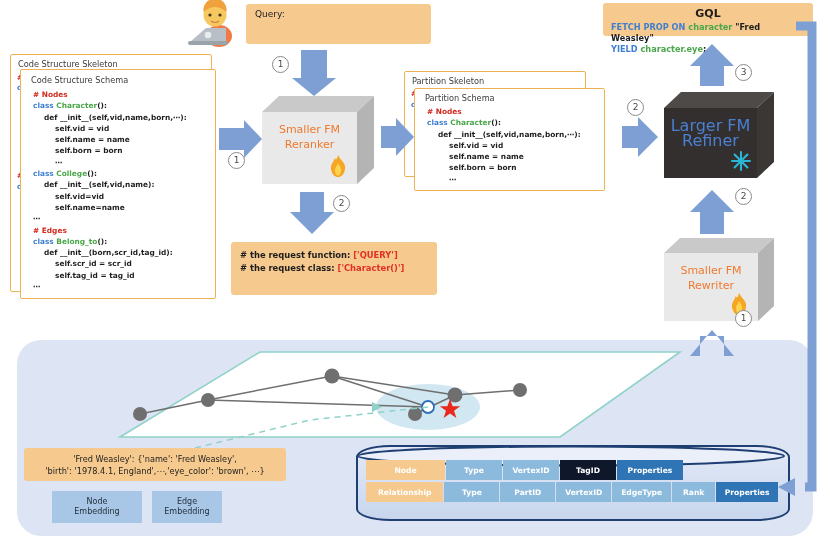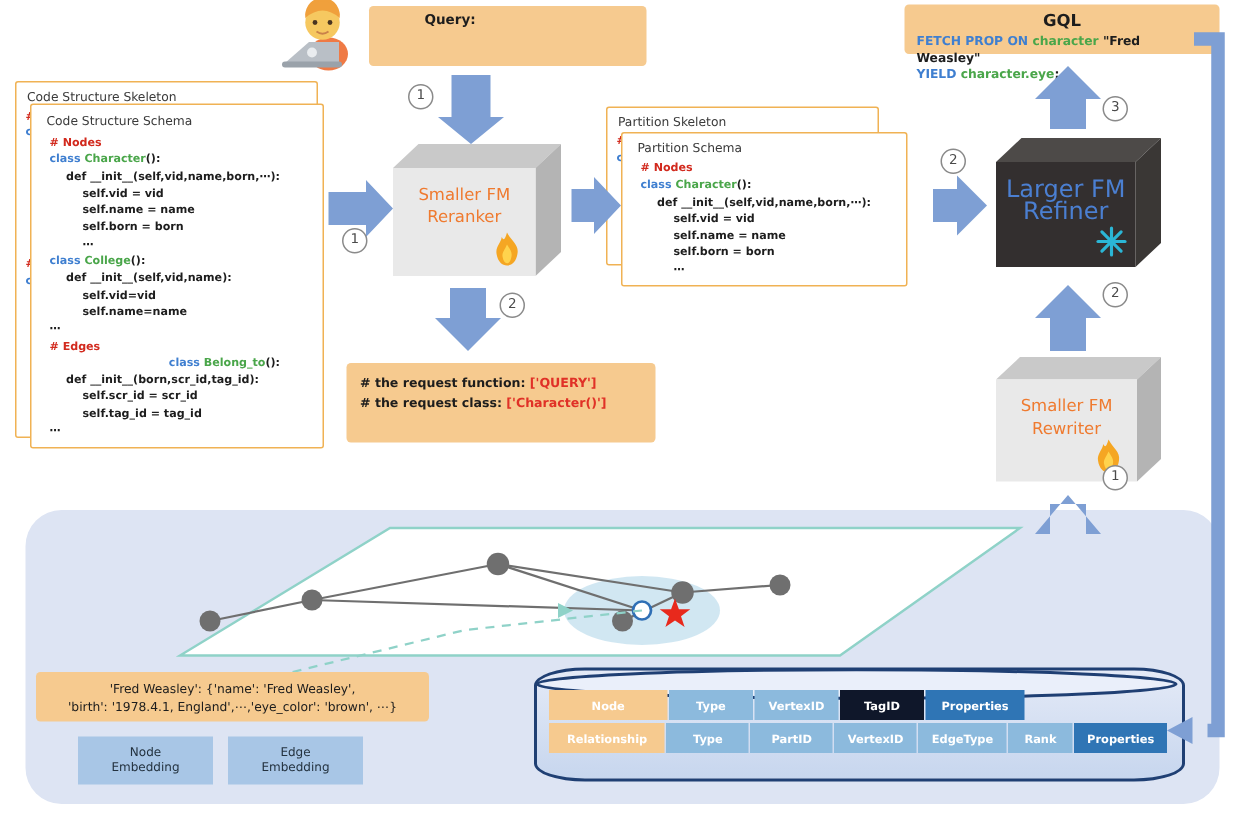--- a/index.html
+++ b/index.html
@@ -68,21 +68,21 @@
   <div>'Fred Weasley': {'name': 'Fred Weasley',</div>
   <div>'birth': '1978.4.1, England',⋯,'eye_color': 'brown', ⋯}</div>
 </div>
 
 <div class="abs emb" style="left:52px;top:491px;width:90px;height:32px;">
   <div>
     <div>Node</div>
     <div>Embedding</div>
   </div>
 </div>
-<div class="abs emb" style="left:152px;top:491px;width:90px;height:32px;">
+<div class="abs emb" style="left:152px;top:491px;width:70px;height:32px;">
   <div>
     <div>Edge</div>
     <div>Embedding</div>
   </div>
 </div>
 
 <div class="abs" style="left:356px;top:445px;width:430px;height:72px;
             background:linear-gradient(180deg,#e4eaf7 0%,#c7d6ee 100%);
             border:2px solid #1f3f73;border-radius:34px/12px;"></div>
 <svg class="abs" style="left:356px;top:445px;width:430px;height:24px;">
@@ -115,21 +115,21 @@
   <path d="M17.5,10 q11.5,-10 23,0 q0,-11 -11.5,-11 q-11.5,0 -11.5,11 z" fill="#f0a03c"></path>
   <circle cx="24" cy="13" r="1.6" fill="#4a3520"></circle>
   <circle cx="34" cy="13" r="1.6" fill="#4a3520"></circle>
   <path d="M25,19 q4,3 8,0" stroke="#c9824a" stroke-width="1.2" fill="none"></path>
   <polygon points="4,40 20,26 40,26 40,40" fill="#b9bfc6"></polygon>
   <rect x="2" y="39" width="40" height="4" rx="2" fill="#9aa2aa"></rect>
   <circle cx="22" cy="33" r="3.3" fill="#e9ecef"></circle>
 </svg>
 
 <div class="abs orange" style="left:246px;top:4px;width:185px;height:40px;padding:5px 9px;box-sizing:border-box;">
-  <div style="font-size:9px;color:#1d1d1d;font-weight:bold;margin-left:28px;">Query:</div>
+  <div style="font-size:9px;color:#1d1d1d;font-weight:normal;">Query:</div>
 </div>
 
 <div class="abs orange" style="left:603px;top:3px;width:210px;height:33px;padding:4px 8px;box-sizing:border-box;">
   <div style="text-align:center;font-size:11px;font-weight:bold;color:#1d1d1d;">GQL</div>
   <div style="font-size:8.2px;font-weight:bold;line-height:11px;margin-top:2px;">
     <span style="color:#3f7fd0;">FETCH PROP ON</span>
     <span style="color:#4aa64a;">character</span>
     <span style="color:#1d1d1d;">"Fred Weasley"</span>
     <br>
     <span style="color:#3f7fd0;">YIELD</span>
@@ -154,21 +154,21 @@
       <div class="code" style="padding-left: 22px;"><span class="c-pl">self.vid = vid</span></div>
       <div class="code" style="padding-left: 22px;"><span class="c-pl">self.name = name</span></div>
       <div class="code" style="padding-left: 22px;"><span class="c-pl">self.born = born</span></div>
       <div class="code" style="padding-left: 22px;"><span class="c-pl">⋯</span></div>
       <div class="code" style="padding-left: 0px;"><span class="c-kw">class </span><span class="c-cls">College</span><span class="c-pl">():</span></div>
       <div class="code" style="padding-left: 11px;"><span class="c-pl">def __init__(self,vid,name):</span></div>
       <div class="code" style="padding-left: 22px;"><span class="c-pl">self.vid=vid</span></div>
       <div class="code" style="padding-left: 22px;"><span class="c-pl">self.name=name</span></div>
       <div class="code" style="padding-left: 0px;"><span class="c-pl">⋯</span></div>
       <div class="code" style="padding-left: 0px;"><span class="c-com"># Edges</span></div>
-      <div class="code" style="padding-left: 0px; text-align: right;"><span class="c-kw">class </span><span class="c-cls">Belong_to</span><span class="c-pl">():</span></div>
+      <div class="code" style="padding-left: 0px;"><span class="c-kw">class </span><span class="c-cls">Belong_to</span><span class="c-pl">():</span></div>
       <div class="code" style="padding-left: 11px;"><span class="c-pl">def __init__(born,scr_id,tag_id):</span></div>
       <div class="code" style="padding-left: 22px;"><span class="c-pl">self.scr_id = scr_id</span></div>
       <div class="code" style="padding-left: 22px;"><span class="c-pl">self.tag_id = tag_id</span></div>
       <div class="code" style="padding-left: 0px;"><span class="c-pl">⋯</span></div>
     </div>
 </div>
 
 <div class="abs note" style="left:404px;top:71px;width:180px;height:104px;">
   <div class="note-title abs" style="left:7px;top:4px;">Partition Skeleton</div>
   <div class="code abs" style="left:6px;top:16px;"><span class="c-com">#</span></div>

